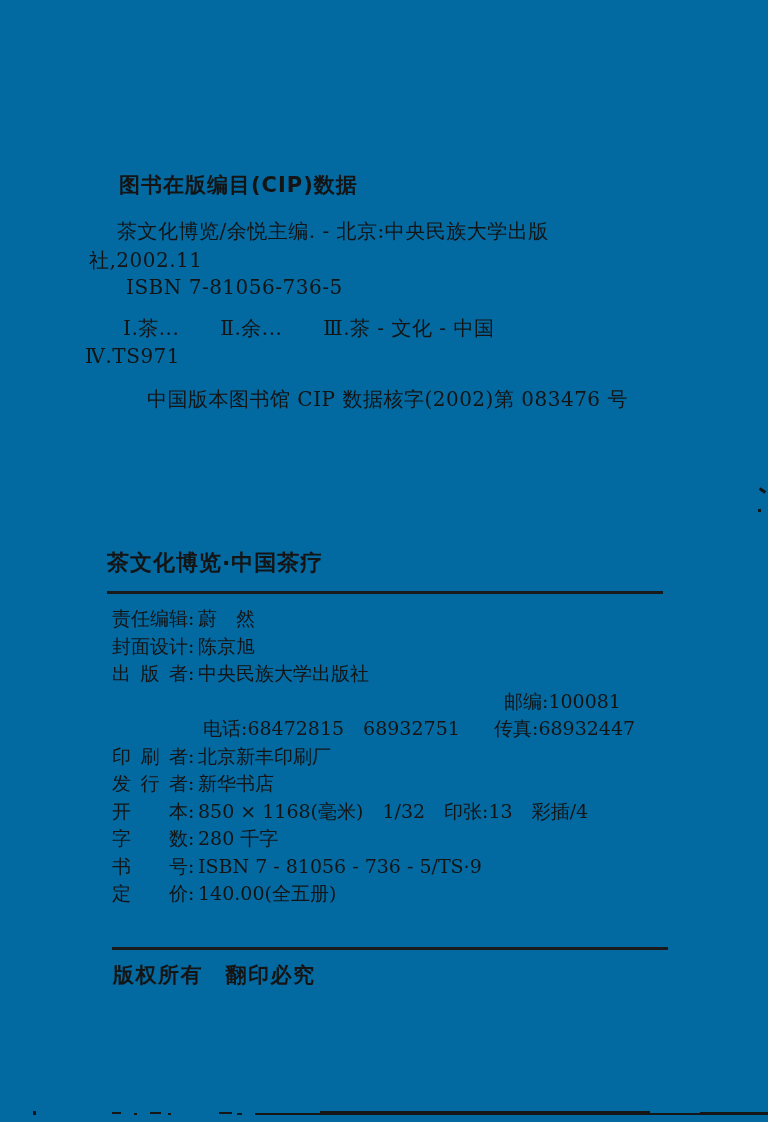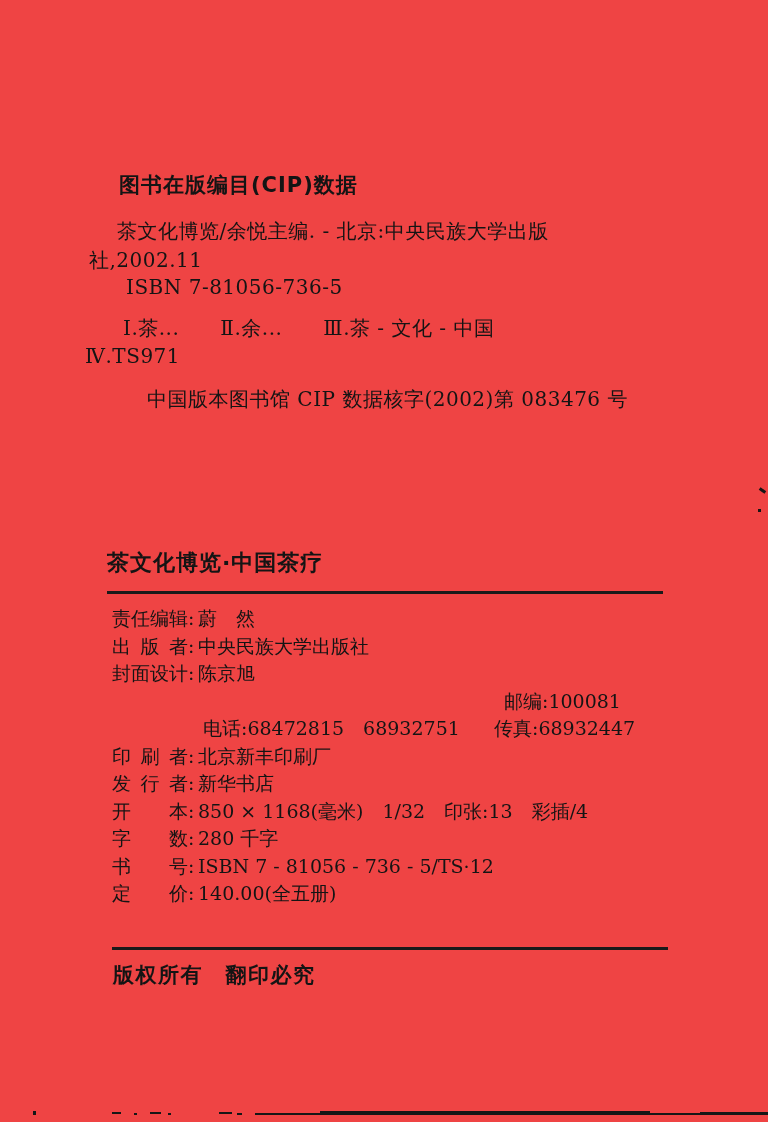--- a/index.html
+++ b/index.html
@@ -1,20 +1,20 @@
 <!DOCTYPE html>
 <html><head>
 <meta charset="utf-8">
 <style>
   html, body { margin: 0; padding: 0; background: #ffffff; }
   .page {
     position: relative;
     width: 768px;
     height: 1122px;
-    background: #ef4444;
+    background: #0369a1;
     color: #141414;
     font-family: "DejaVu Serif", serif;
     overflow: hidden;
   }
   .abs { position: absolute; white-space: pre; line-height: 1.15; }
 
   
   .cip-heading {
     font-family: "DejaVu Sans", sans-serif;
     font-weight: 700;
@@ -76,29 +76,29 @@
   <div class="abs cip-text" style="left:85px; top:345px;">Ⅳ.TS971</div>
 
   <div class="abs cip-text" style="left:123px; top:388px;margin-left:24px;">中国版本图书馆 CIP 数据核字(2002)第 083476 号</div>
 
   <div class="abs book-title" style="left:107px; top:550px;text-align:center;">茶文化博览·中国茶疗</div>
 
   <div class="rule" style="left:107px; top:591px; width:556px;"></div>
 
   <div class="details">
       <div class="detail-row"><span class="lbl">责任编辑</span><span class="colon">:</span><span class="val">蔚　然</span></div>
+      <div class="detail-row"><span class="lbl">封面设计</span><span class="colon">:</span><span class="val">陈京旭</span></div>
       <div class="detail-row"><span class="lbl">出版者</span><span class="colon">:</span><span class="val">中央民族大学出版社</span></div>
-      <div class="detail-row"><span class="lbl">封面设计</span><span class="colon">:</span><span class="val">陈京旭</span></div>
       <div class="detail-row indent"><span class="extra" style="left: 392px;">邮编:100081</span></div>
       <div class="detail-row indent"><span class="val">电话:68472815　68932751</span><span class="extra" style="left: 382px;">传真:68932447</span></div>
       <div class="detail-row"><span class="lbl">印刷者</span><span class="colon">:</span><span class="val">北京新丰印刷厂</span></div>
       <div class="detail-row"><span class="lbl">发行者</span><span class="colon">:</span><span class="val">新华书店</span></div>
       <div class="detail-row"><span class="lbl">开本</span><span class="colon">:</span><span class="val">850 × 1168(毫米)　1/32　印张:13　彩插/4</span></div>
       <div class="detail-row"><span class="lbl">字数</span><span class="colon">:</span><span class="val">280 千字</span></div>
-      <div class="detail-row"><span class="lbl">书号</span><span class="colon">:</span><span class="val">ISBN 7 - 81056 - 736 - 5/TS·12</span></div>
+      <div class="detail-row"><span class="lbl">书号</span><span class="colon">:</span><span class="val">ISBN 7 - 81056 - 736 - 5/TS·9</span></div>
       <div class="detail-row"><span class="lbl">定价</span><span class="colon">:</span><span class="val">140.00(全五册)</span></div>
     </div>
 
   <div class="rule" style="left:112px; top:947px; width:556px;"></div>
 
   <div class="abs copyright" style="left:113px; top:963px;">版权所有　翻印必究</div>
 
   <div class="artifact" style="left:33px;  top:1111px; width:3px;  height:4px;"></div>
   <div class="artifact" style="left:112px; top:1112px; width:9px;  height:2px;"></div>
   <div class="artifact" style="left:134px; top:1113px; width:3px;  height:2px;"></div>

